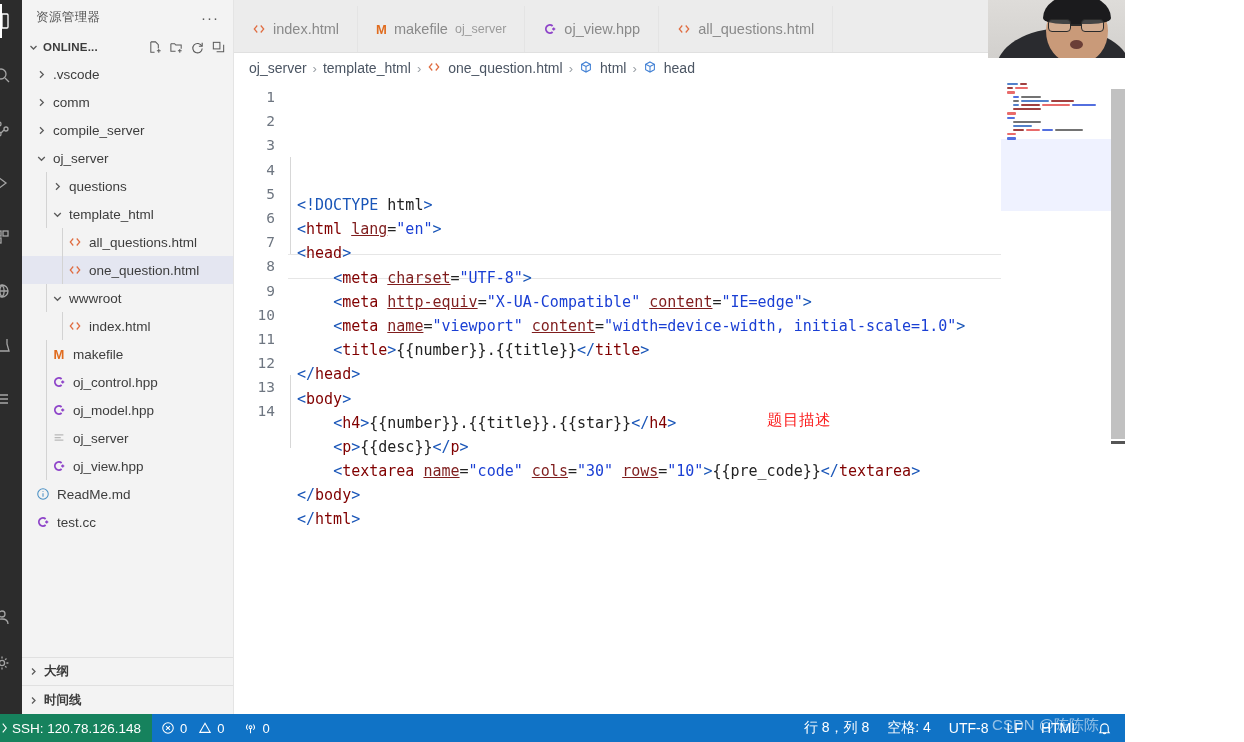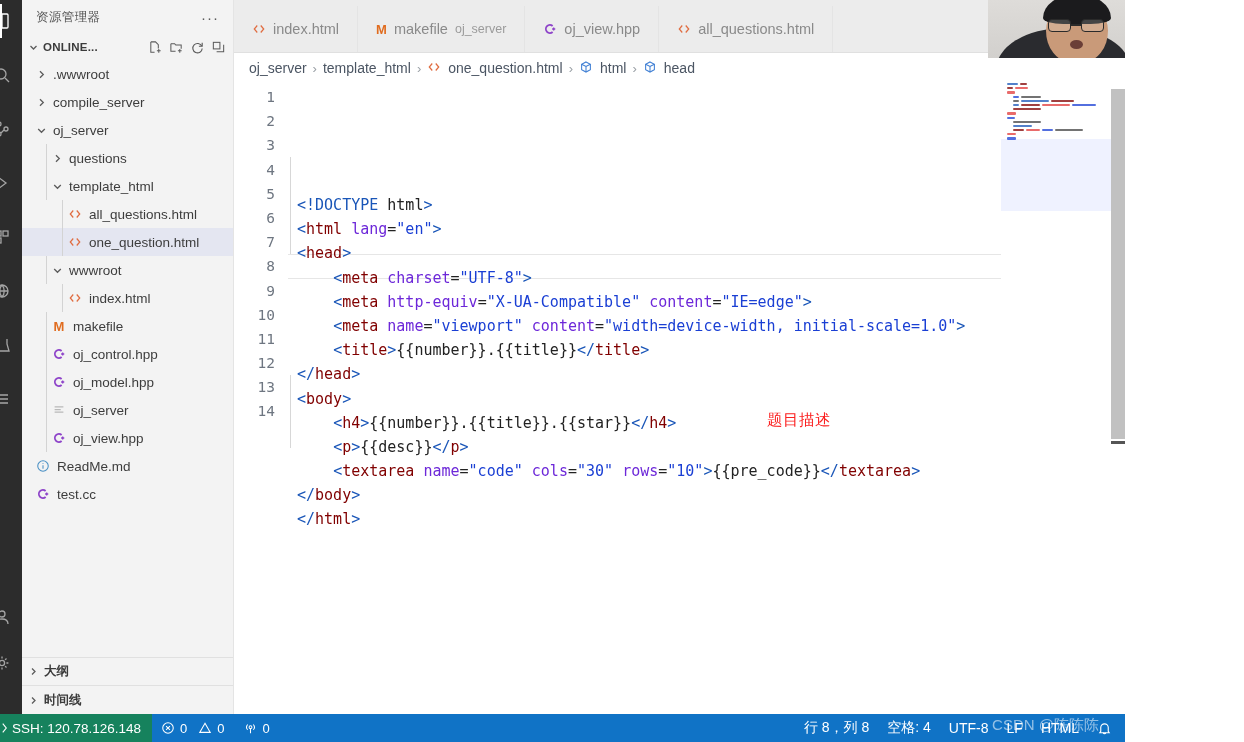--- a/index.html
+++ b/index.html
@@ -120,21 +120,21 @@
   }
   .gutter div { height: 24.2px; line-height: 24.2px; }
   .code {
     flex: 1 1 auto; padding-top: 2px; position: relative;
     font-family: "DejaVu Sans Mono", monospace; font-size: 15px;
     white-space: pre; overflow: hidden;
   }
   .code .ln { height: 24.2px; line-height: 24.2px; position: relative; margin-left: 9px; }
   .tok-tag { color: #800000; }
   .tok-brk { color: #1a56b8; }
-  .tok-attr { color: #6d28d9; }
+  .tok-attr { color: #7f1d1d; text-decoration: underline; }
   .tok-str { color: #1a3fd4; }
   .tok-txt { color: #222222; }
   .indent-guide {
     position: absolute; width: 1px; background: #d7d7d7;
   }
   .cursor-line-border { position: absolute; left: 0; right: 0; height: 1px; background: #e6e6e6; }
 
   .annot {
     position: absolute; color: #fb2020; font-size: 15.5px;
     font-family: "DejaVu Sans", sans-serif; white-space: nowrap;
@@ -323,21 +323,30 @@
       </div>
 
       <div class="tree" id="tree">
           <div class="row">
             <span class="ind" style="width: 12px;"></span>
             <span class="chev">
               <svg width="11" height="11" viewBox="0 0 11 11" fill="none" stroke="#5c5c5c" stroke-width="1.3">
                 <path d="M4 2.2l3.3 3.3L4 8.8"></path>
               </svg>
             </span>
-            <span class="nm">.wwwroot</span>
+            <span class="nm">.vscode</span>
+          </div>
+          <div class="row">
+            <span class="ind" style="width: 12px;"></span>
+            <span class="chev">
+              <svg width="11" height="11" viewBox="0 0 11 11" fill="none" stroke="#5c5c5c" stroke-width="1.3">
+                <path d="M4 2.2l3.3 3.3L4 8.8"></path>
+              </svg>
+            </span>
+            <span class="nm">comm</span>
           </div>
           <div class="row">
             <span class="ind" style="width: 12px;"></span>
             <span class="chev">
               <svg width="11" height="11" viewBox="0 0 11 11" fill="none" stroke="#5c5c5c" stroke-width="1.3">
                 <path d="M4 2.2l3.3 3.3L4 8.8"></path>
               </svg>
             </span>
             <span class="nm">compile_server</span>
           </div>

